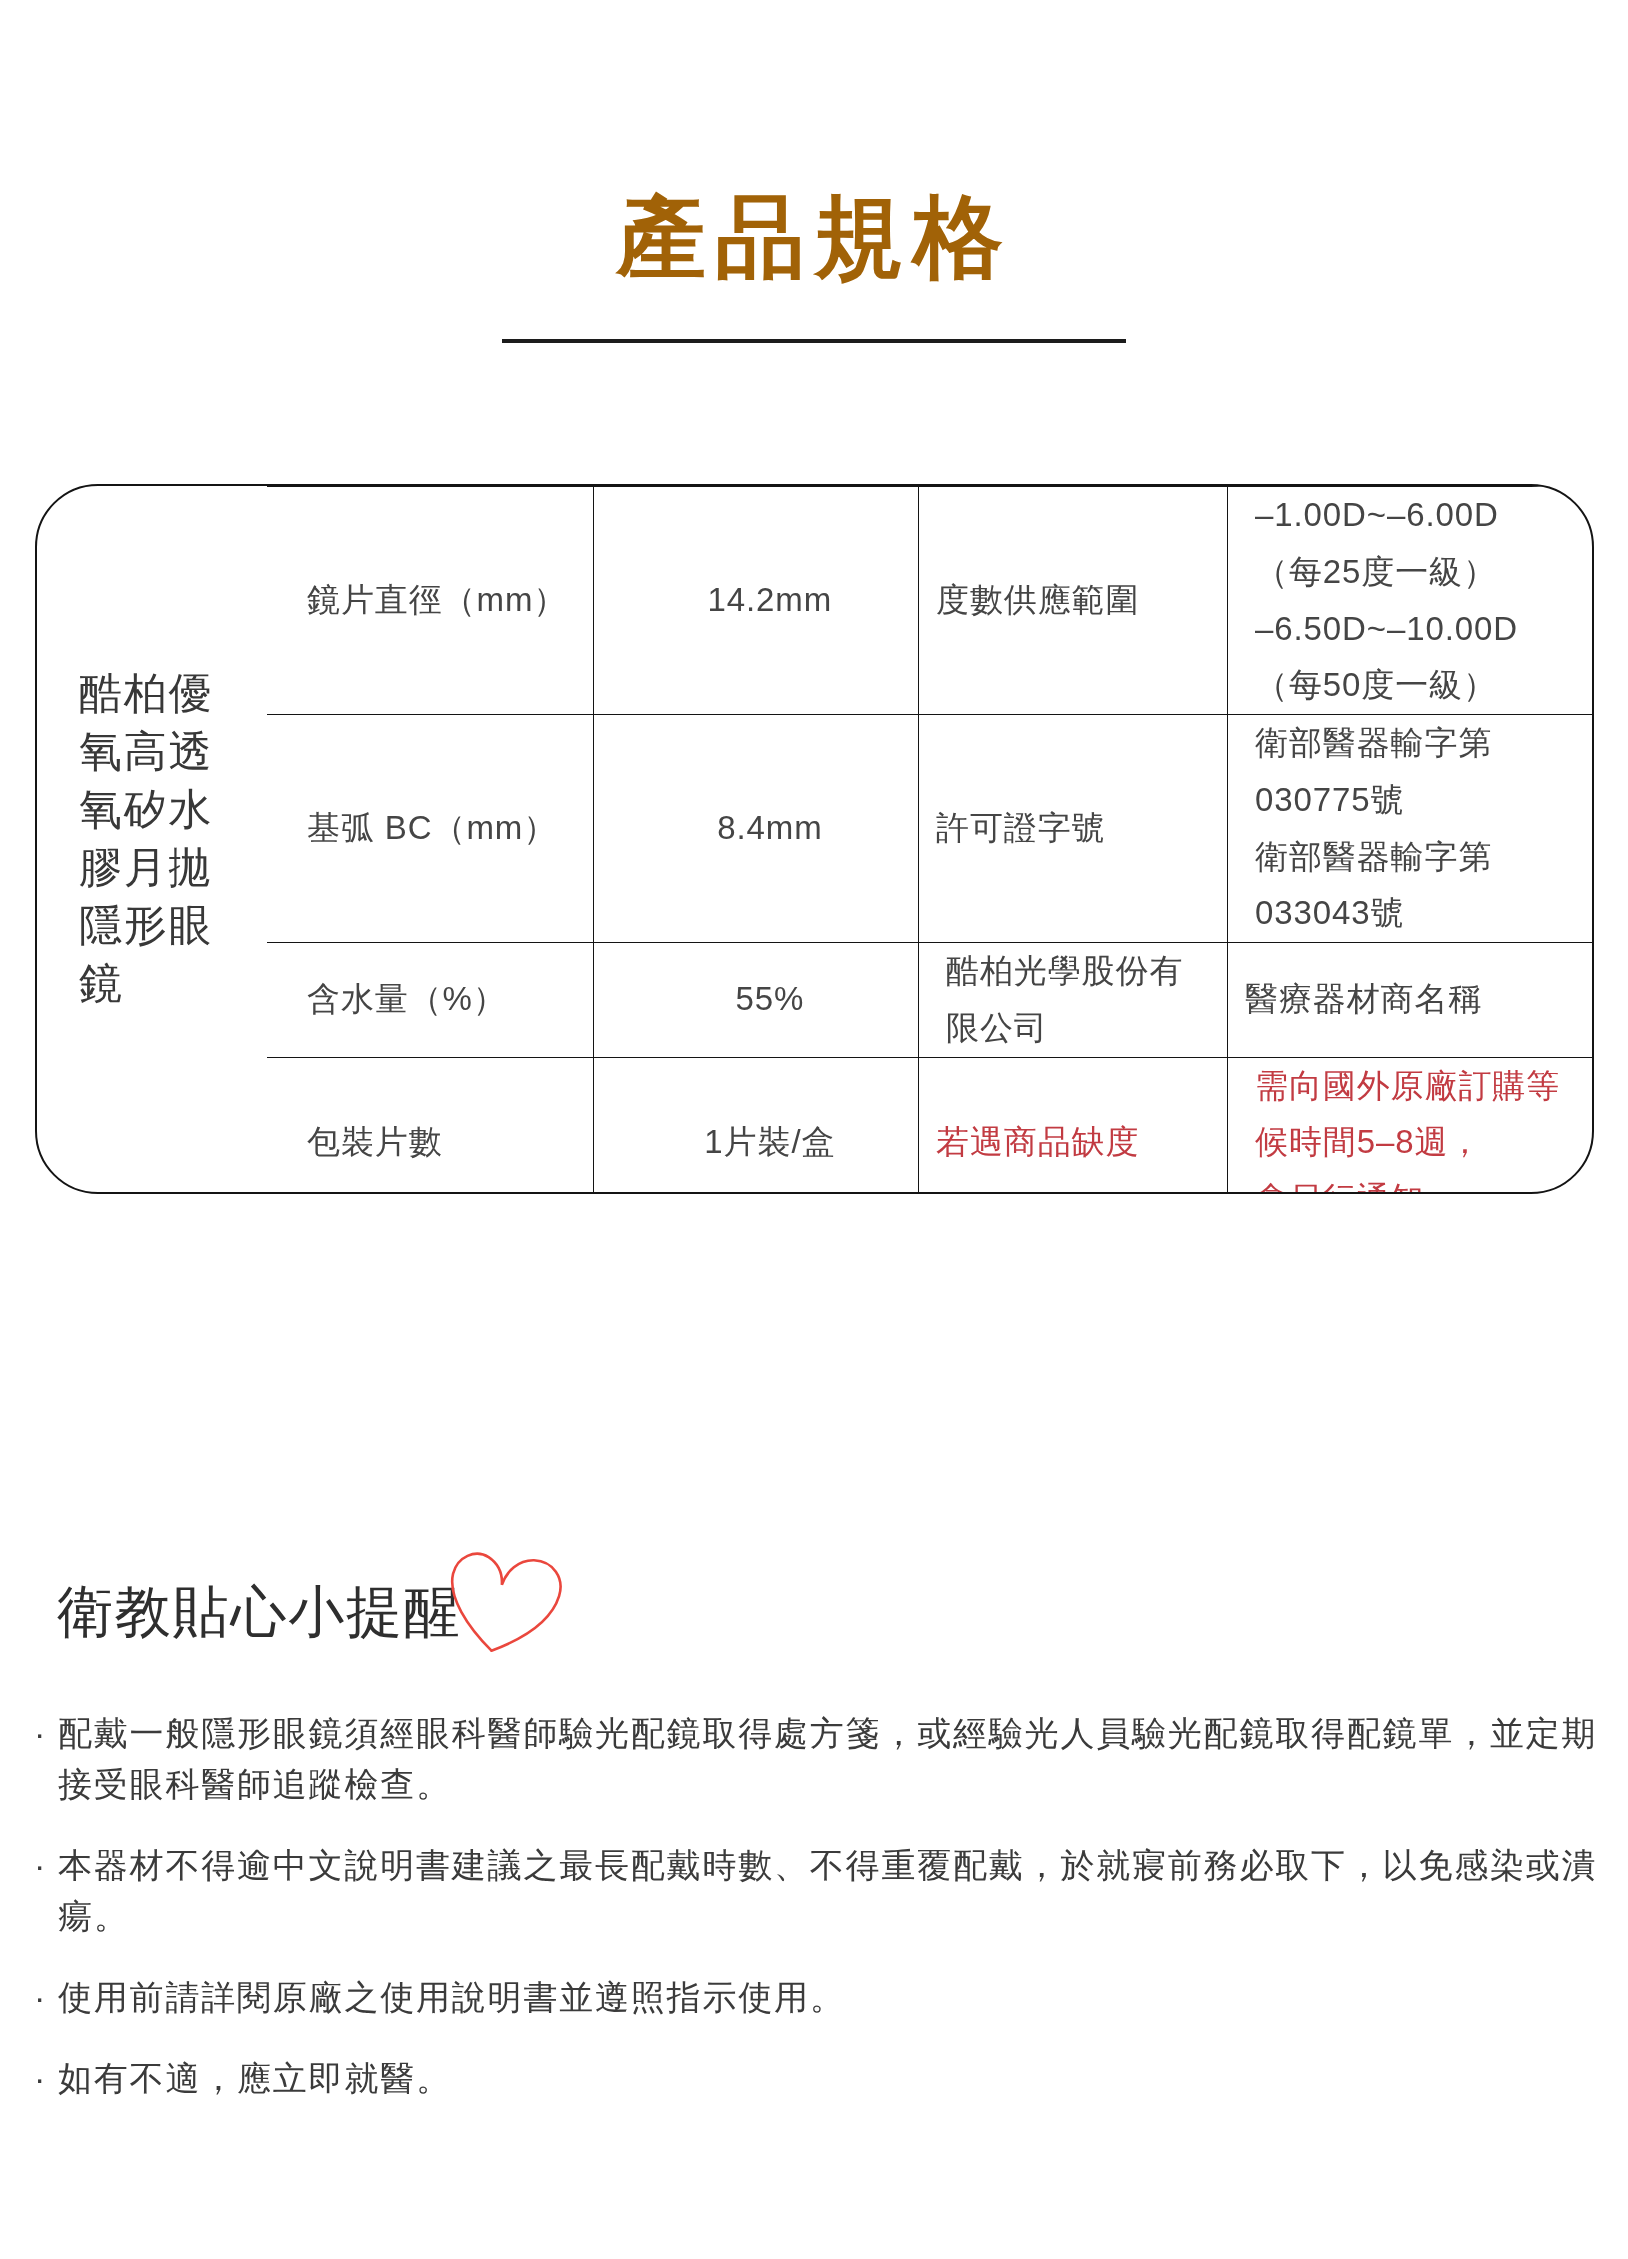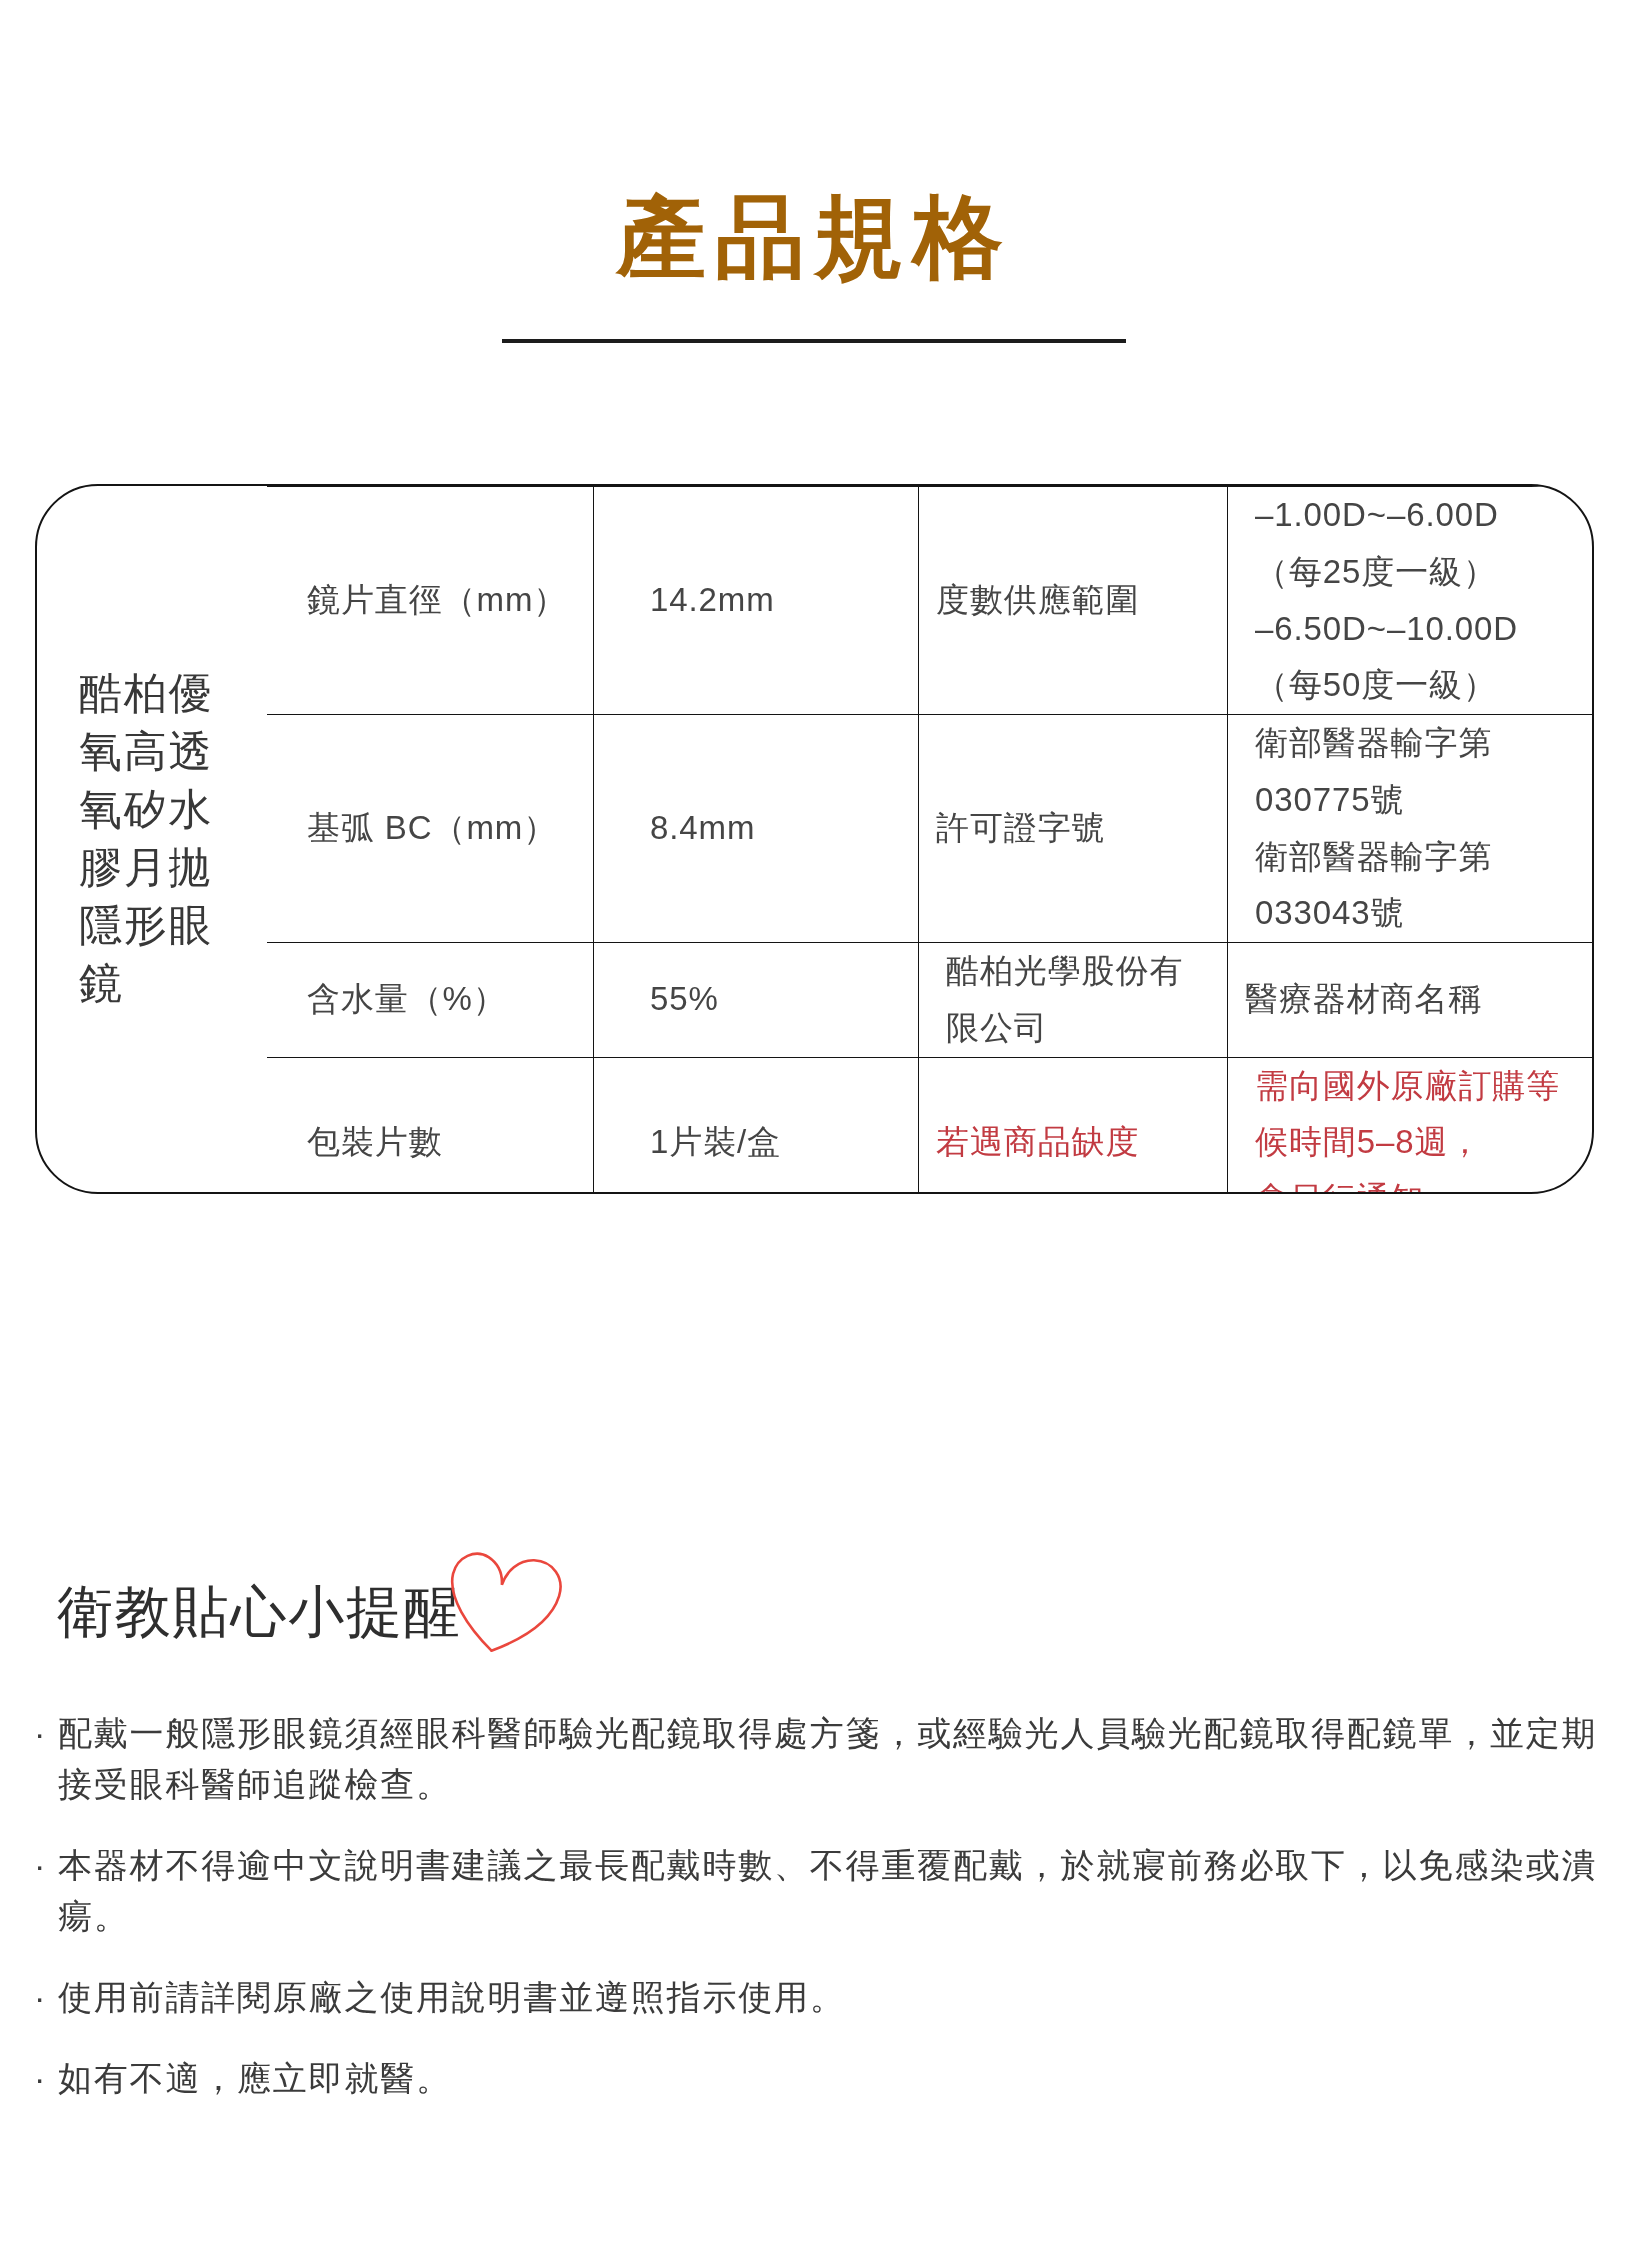--- a/index.html
+++ b/index.html
@@ -48,21 +48,21 @@
   }
   .cell {
     border-top: 1.8px solid #141414;
     display: flex; flex-direction: column; justify-content: center;
     font-size: 33px; color: #454545; letter-spacing: 0.9px;
     padding-right: 16.3px;
     line-height: 1.72;
   }
   .cell.c2, .cell.c3, .cell.c4 { border-left: 1.8px solid #141414; }
   .cell.c1 { padding-left: 40px; }
-  .cell.c2 { padding-left: 56px; }
+  .cell.c2 { padding-left: 44px; align-items: center; }
   .cell.c3 { padding-left: 17px; }
   .cell.c4 { padding-left: 27px; }
   .cell .ln { min-height: 0; }
   .red { color: #c23b42; }
 
   
   .tips {
     position: absolute; top: 1583px; left: 0; width: 1628px;
   }
   .tips-heading-row { position: relative; height: 63px; }

